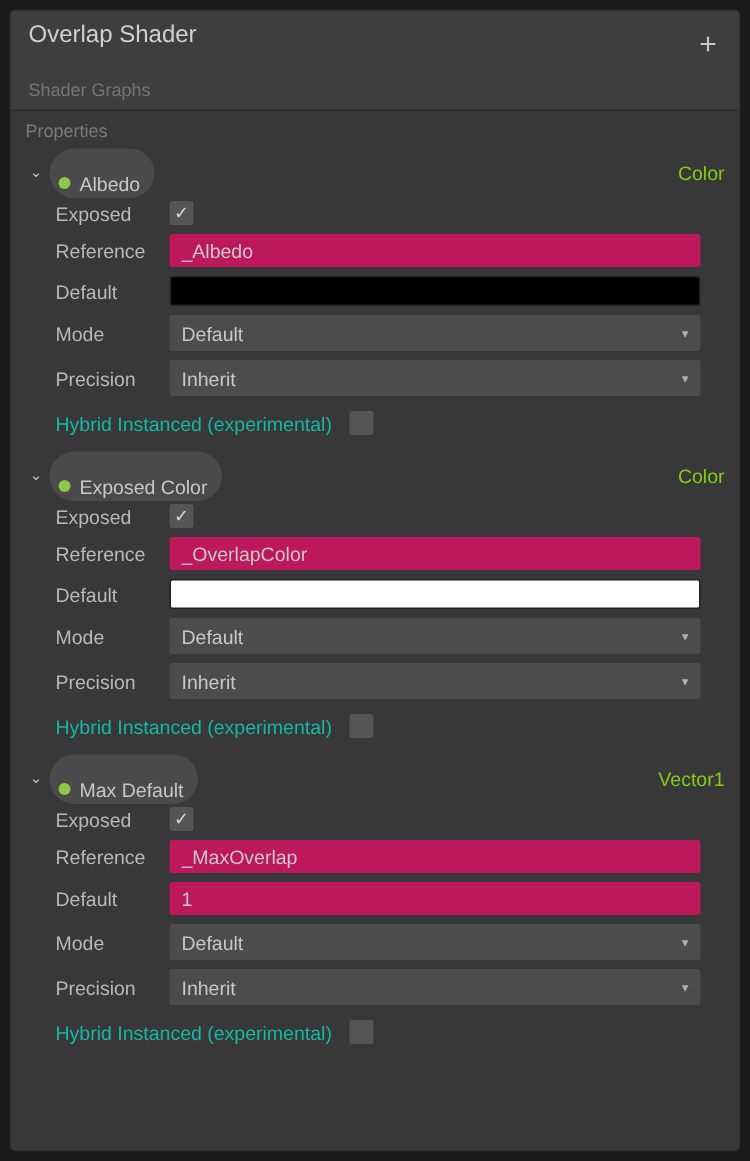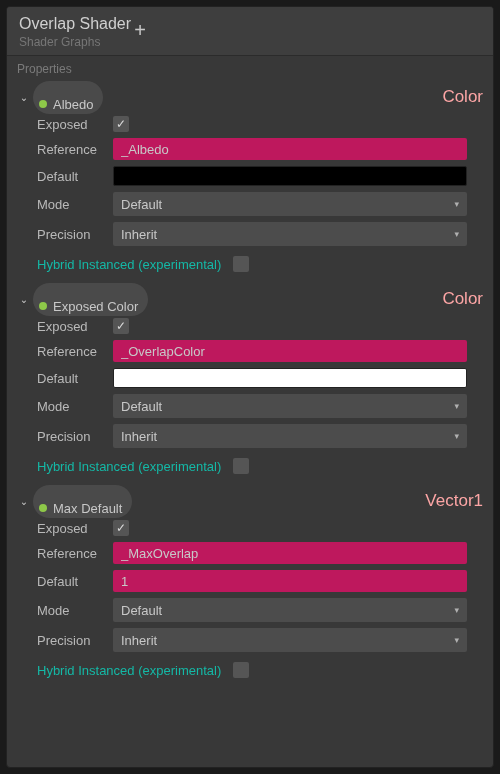--- a/index.html
+++ b/index.html
@@ -19,25 +19,26 @@
     display: flex;
     flex-direction: column;
     overflow: hidden;
     border: 1px solid #222;
   }
   .titlebar {
     background: #3e3e3e;
     padding: 8px 12px 6px 12px;
     display: flex;
     align-items: flex-start;
+    justify-content: space-between;
     border-bottom: 1px solid #2b2b2b;
   }
   .title-stack { display: flex; flex-direction: column; }
   .title-main { font-size: 16px; font-weight: 400; color: #d0d0d0; }
-  .title-sub { font-size: 12px; color: #767676; margin-top: 2px; }
+  .title-sub { font-size: 12px; color: #767676; margin-top: 20px; }
   .plus-btn {
     width: 18px; height: 18px; color: #c8c8c8; font-size: 20px;
     line-height: 18px; text-align: center; cursor: pointer; margin-top: 6px;
   }
   .section-label {
     font-size: 12px; color: #7a7a7a; padding: 6px 10px 4px 10px;
   }
   .prop {
     padding: 4px 10px 0 10px;
   }
@@ -51,21 +52,21 @@
   .pill {
     display: inline-flex; align-items: center; gap: 6px;
     background: #4a4a4a; border-radius: 999px; padding: 16px 10px 2px 6px;
     margin-left: 2px; cursor: pointer;
   }
   .dot {
     width: 8px; height: 8px; border-radius: 50%; background: #8ec849;
   }
   .pill-label { color: #c8c8c8; font-size: 13px; }
   .type-label {
-    margin-left: auto; color: #fca5a5; font-size: 17px; text-align: center;
+    margin-left: auto; color: #84cc16; font-size: 13px; text-align: center;
   }
   .row {
     display: flex; align-items: center; margin: 6px 16px 6px 20px;
   }
   .row-label {
     width: 76px; color: #b9b9b9; font-size: 13px;
   }
   .check {
     width: 16px; height: 16px; background: #555; border-radius: 2px;
     display: flex; align-items: center; justify-content: center;

